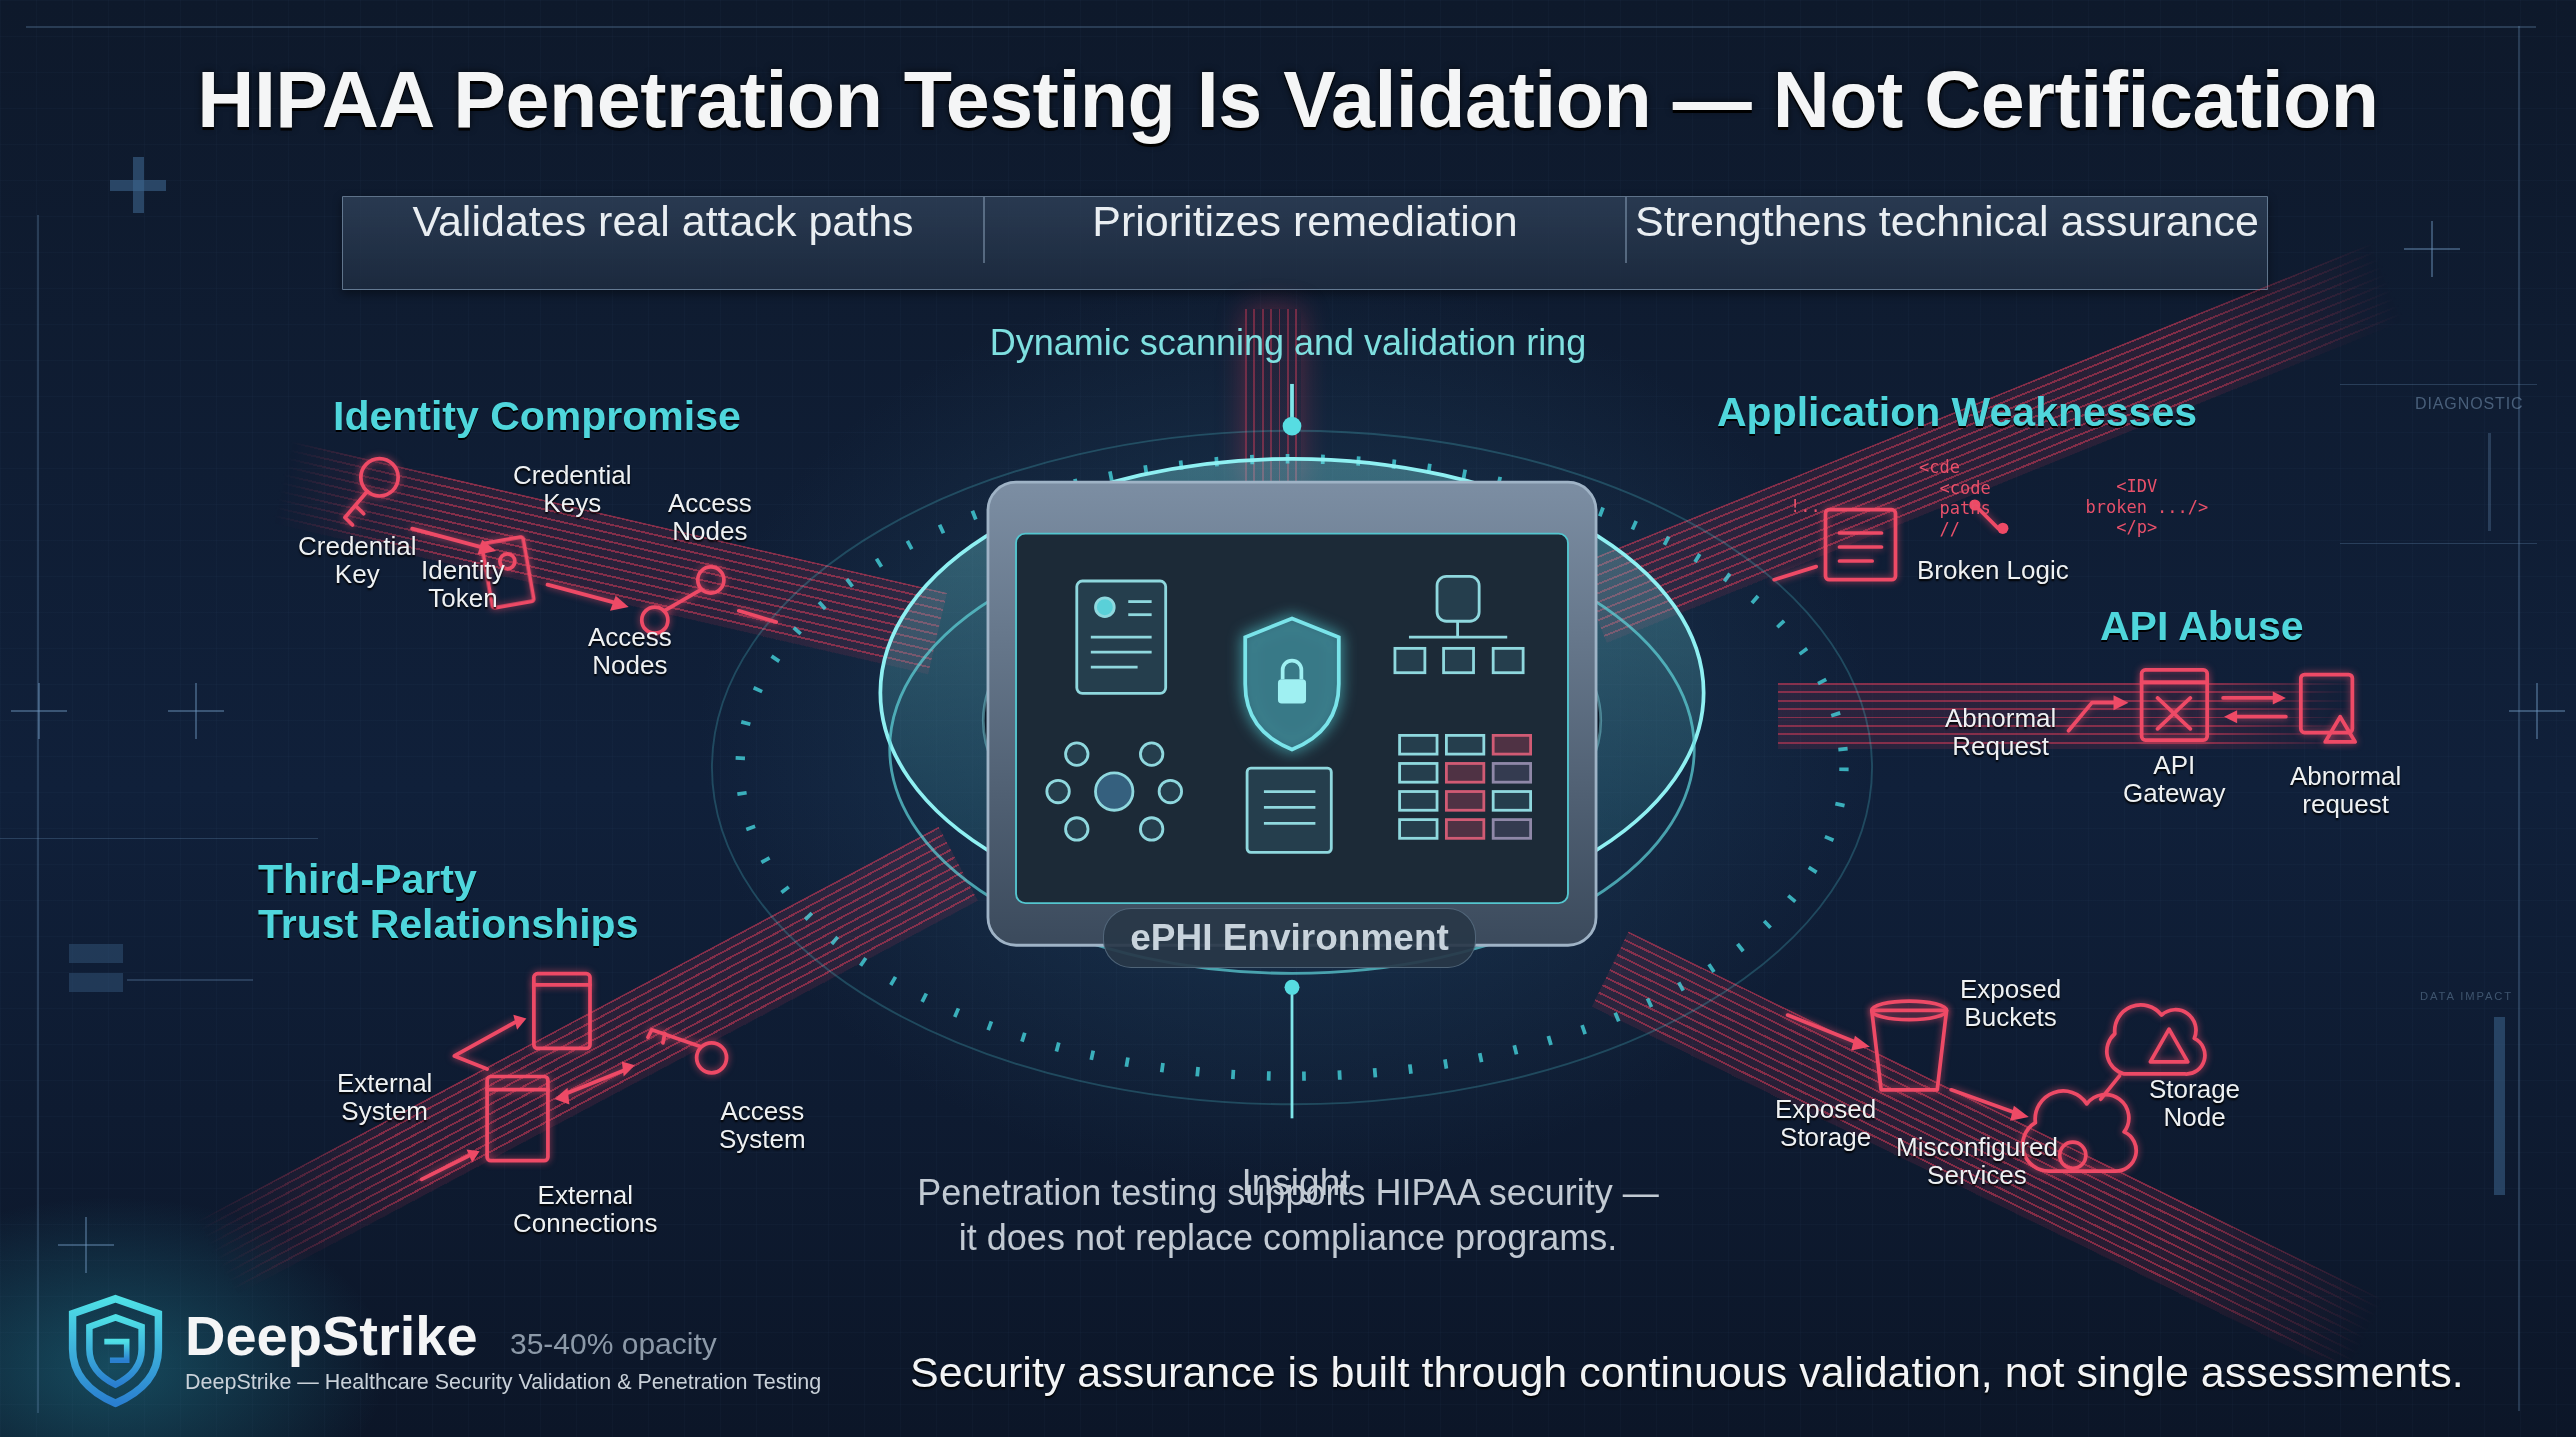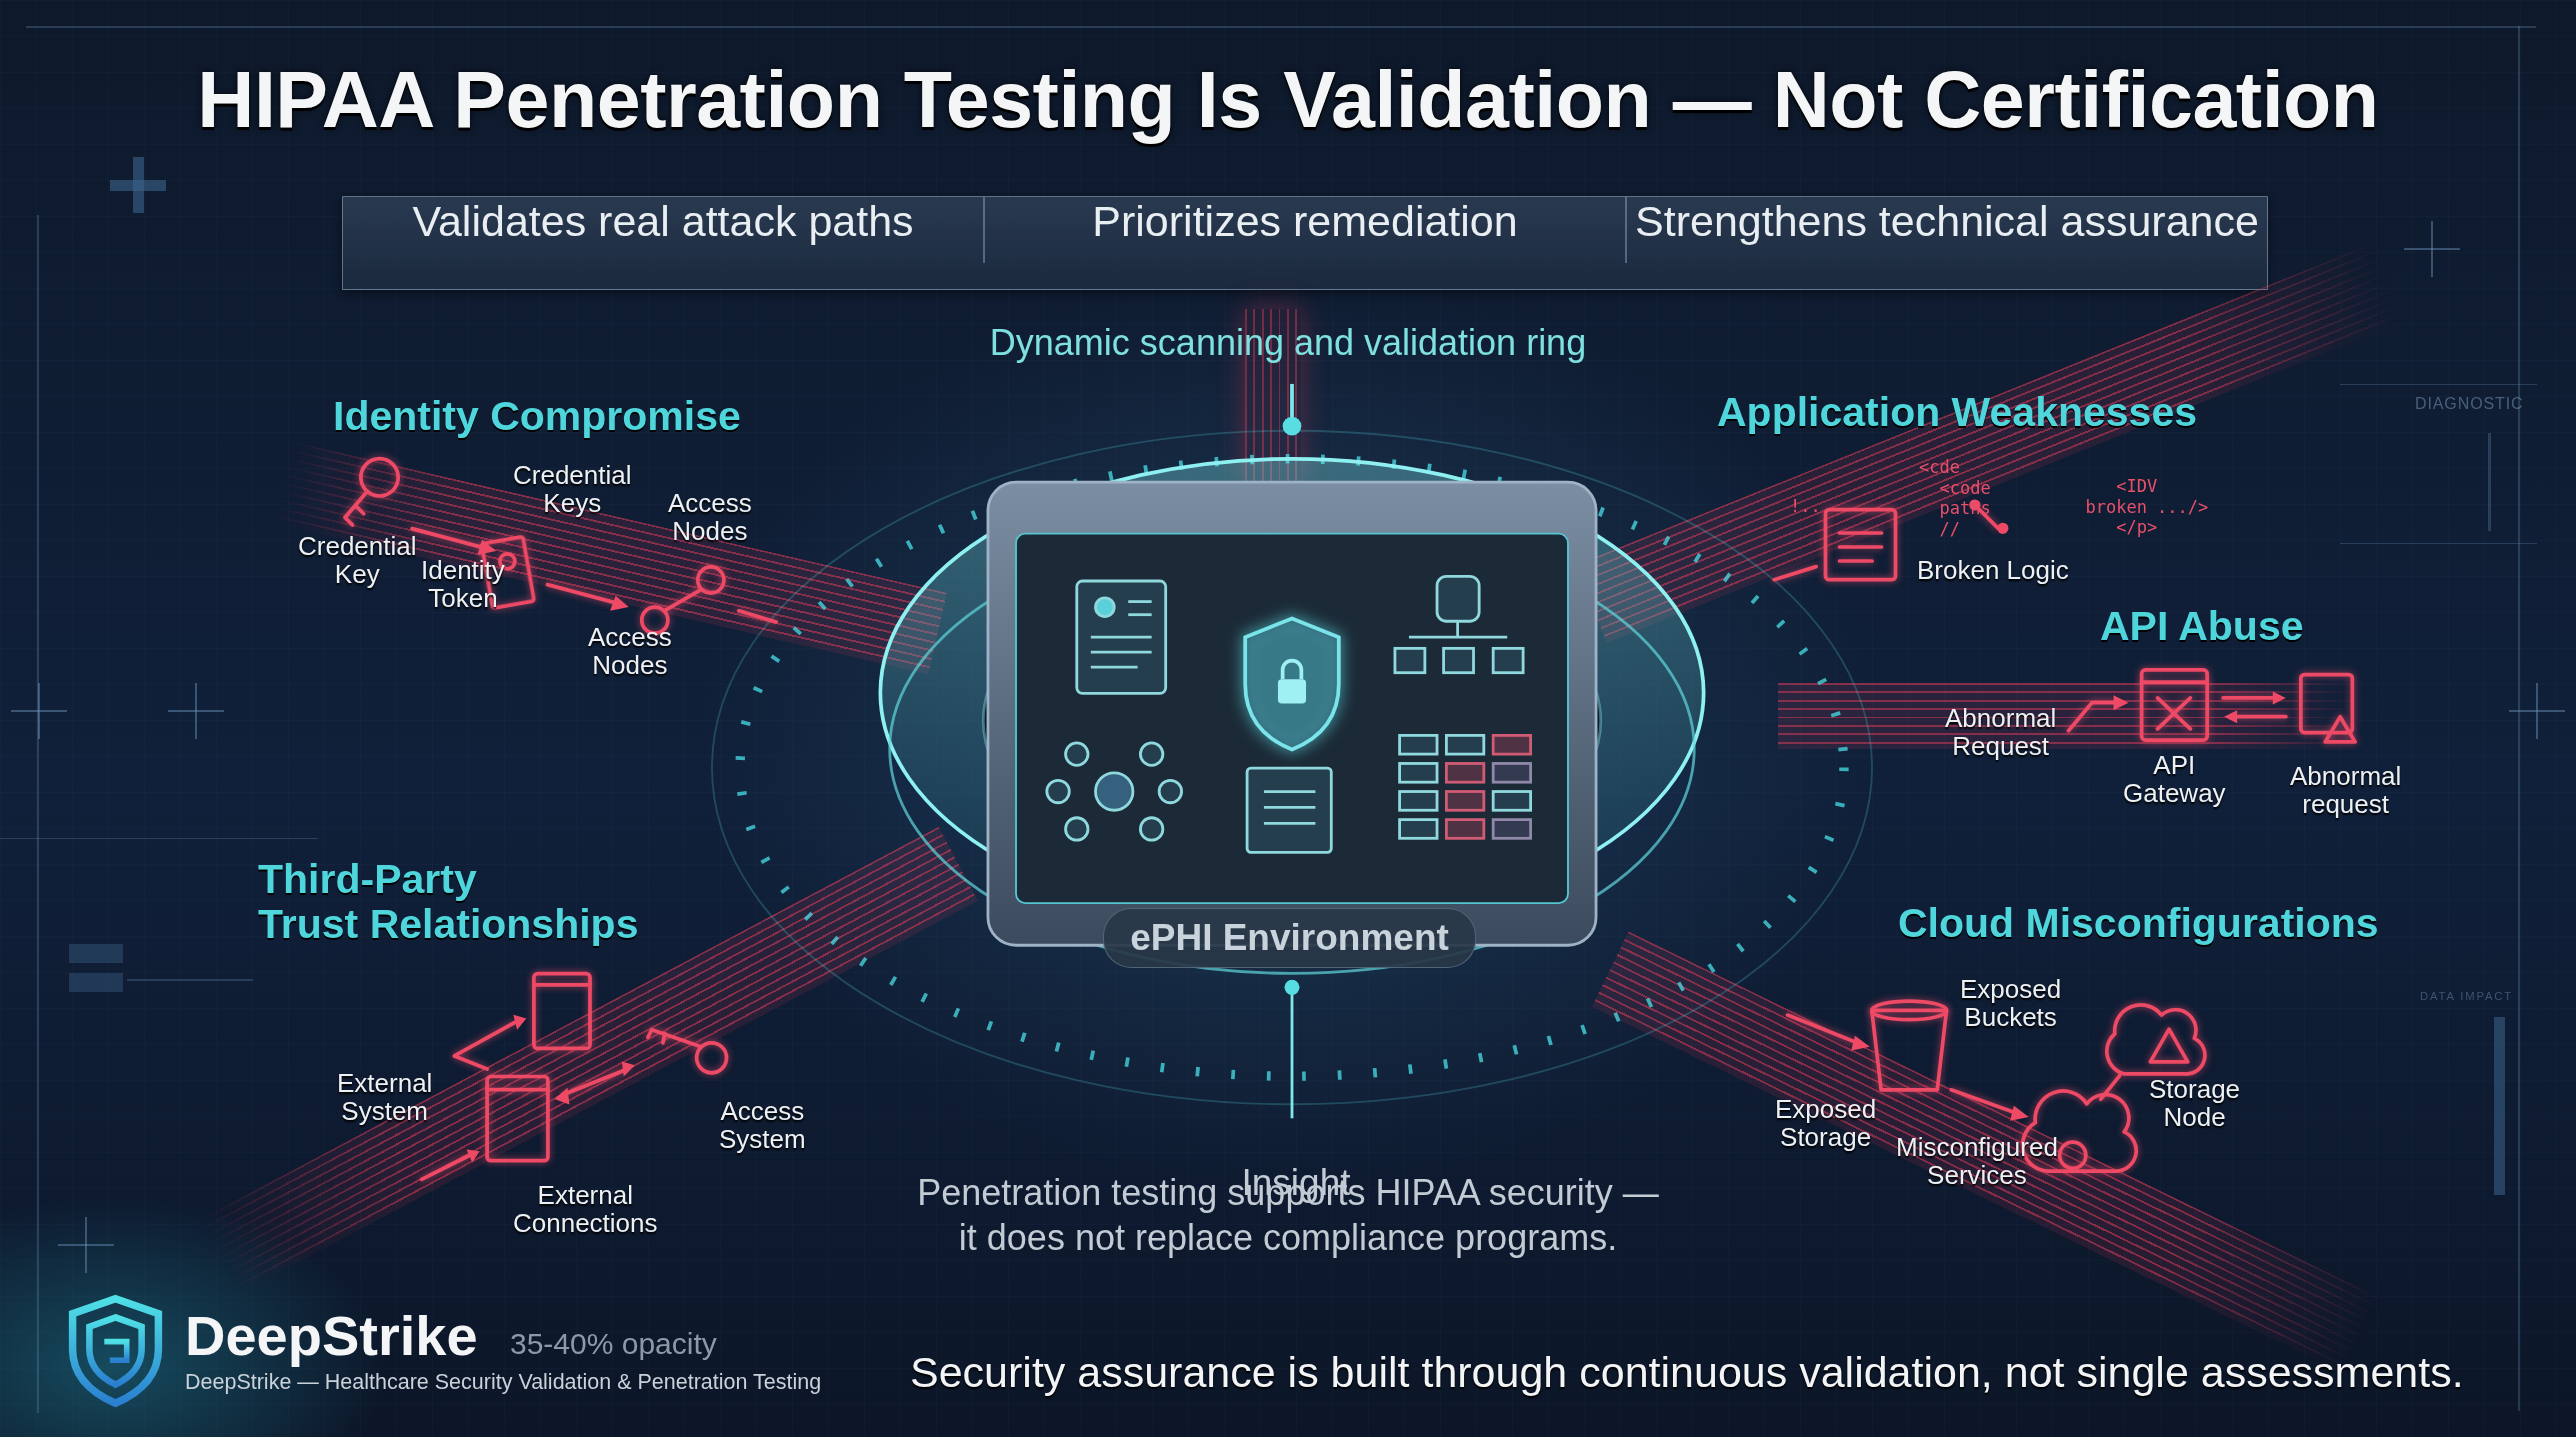--- a/index.html
+++ b/index.html
@@ -279,21 +279,20 @@
     <path class="r" d="M-10 230 L40 205"></path>
       <path class="rf" d="M38 198 L52 200 L44 212 Z"></path>
   </svg>
   <div class="lbl" style="left:337px;top:1069px;"><span style="white-space:pre">External
 System</span></div>
   <div class="lbl" style="left:513px;top:1181px;"><span style="white-space:pre">External
 Connections</span></div>
   <div class="lbl" style="left:719px;top:1097px;"><span style="white-space:pre">Access
 System</span></div>
 
-  <div class="heading" style="left:1898px;top:900px;">Cloud Misconfigurations</div>
   <svg class="icon" style="left:1778px;top:973px;" width="468" height="215" viewBox="0 0 500 230">
     <path class="r" d="M10 45 L85 75"></path>
       <path class="rf" d="M82 67 L98 79 L78 83 Z"></path>
     <g>
         <path class="r" d="M100 40 L180 40 L170 125 L110 125 Z"></path>
         <ellipse class="r" cx="140" cy="40" rx="40" ry="10"></ellipse>
       </g>
     <path class="r" d="M185 125 L255 150"></path>
       <path class="rf" d="M252 142 L268 154 L248 158 Z"></path>
     <g>

